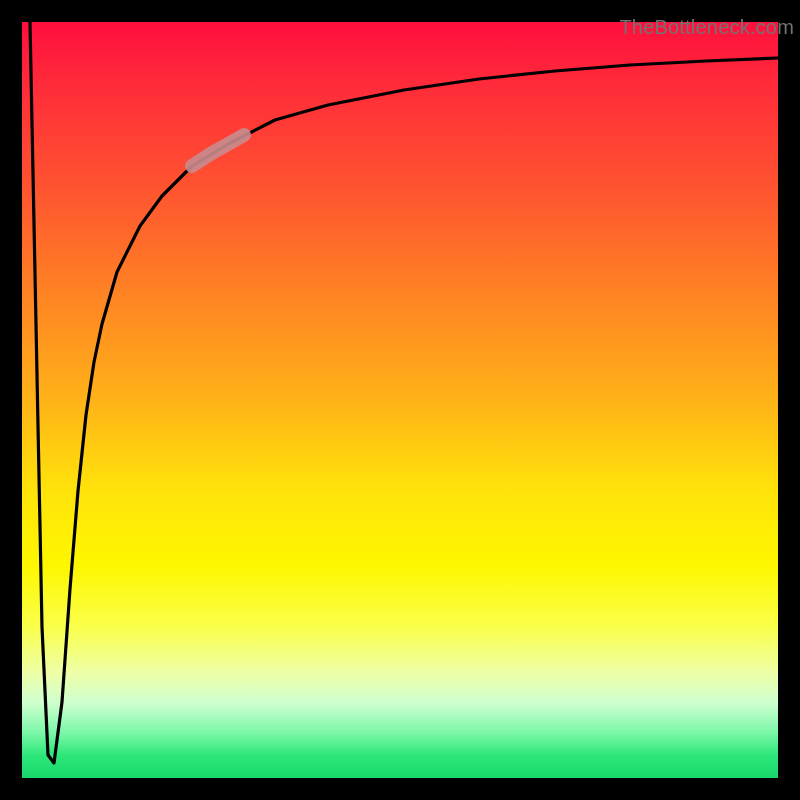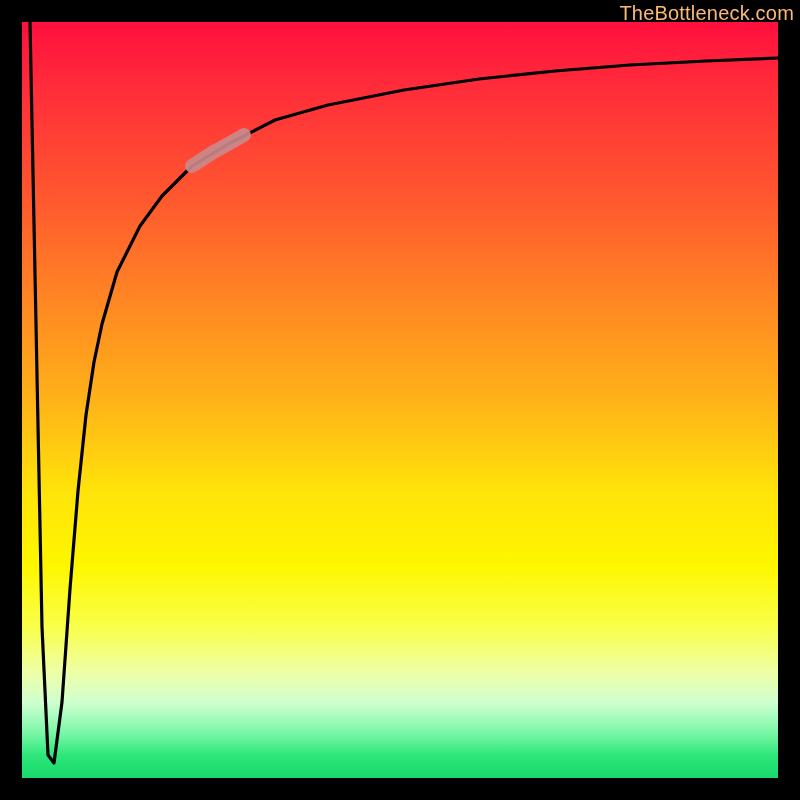--- a/index.html
+++ b/index.html
@@ -44,23 +44,23 @@
   .curve-svg {
     position: absolute;
     left: 0;
     top: 0;
     width: 100%;
     height: 100%;
     pointer-events: none;
   }
   .watermark {
     position: absolute;
-    top: 2px;
+    top: 16px;
     right: 6px;
-    color: #fdba74;
+    color: #737373;
     font-size: 20px;
     font-weight: 400;
     letter-spacing: 0.2px;
     user-select: none;
   }
 </style>
 </head>
 <body>
 
 <div class="frame">

